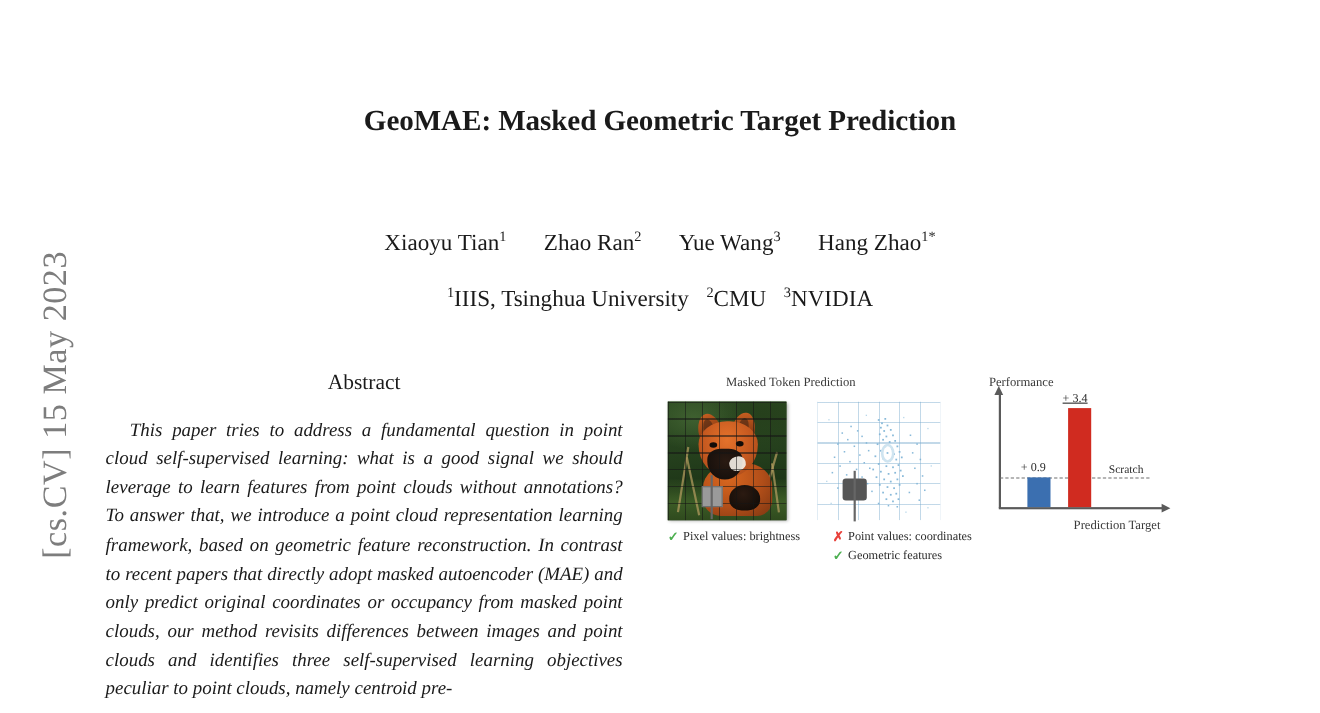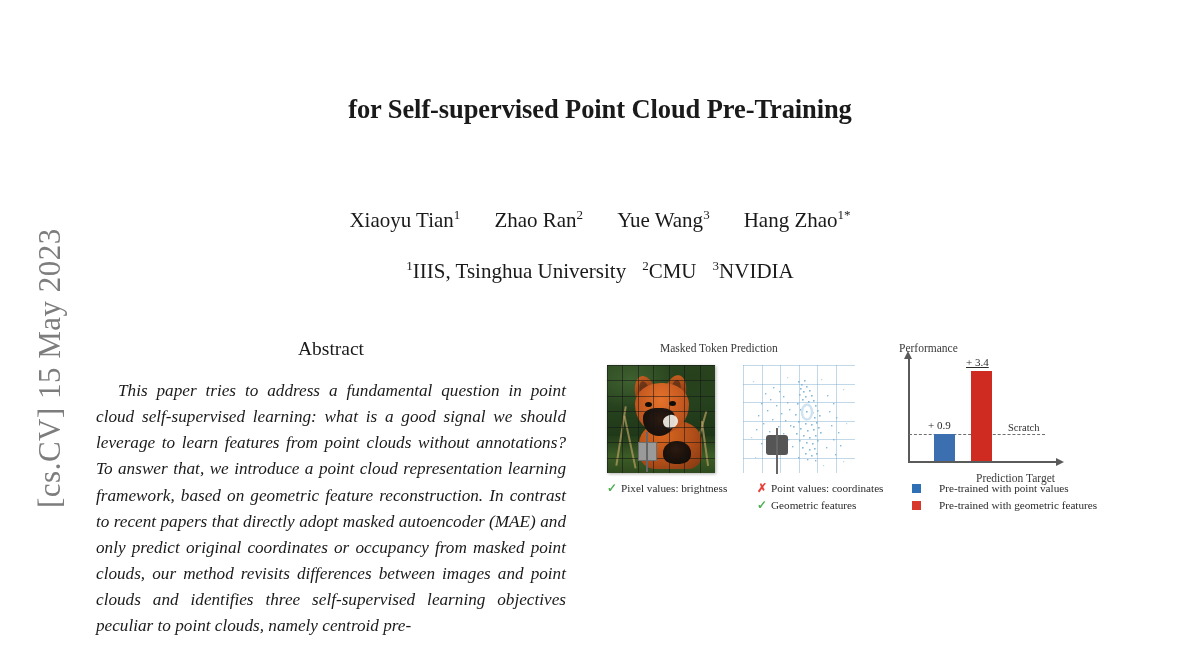--- a/index.html
+++ b/index.html
@@ -404,21 +404,21 @@
 </style>
 </head>
 <body>
 
 <div class="page">
 
   <div class="arxiv-stamp">[cs.CV]  15 May 2023</div>
 
   <div class="title-block">
     <h1 class="paper-title">
-      <span class="title-line">for Self-supervised Point Cloud Pre-Training</span>
+      <span class="title-line">GeoMAE: Masked Geometric Target Prediction</span>
     </h1>
   </div>
 
   <div class="authors-row">
     <span class="author"><span>Xiaoyu Tian</span><sup>1</sup></span><span class="author"><span>Zhao Ran</span><sup>2</sup></span><span class="author"><span>Yue Wang</span><sup>3</sup></span><span class="author"><span>Hang Zhao</span><sup>1</sup><sup class="star">*</sup></span>
   </div>
 
   <div class="affil-row">
     <span class="affil"><sup>1</sup><span>IIIS, Tsinghua University</span></span><span class="affil"><sup>2</sup><span>CMU</span></span><span class="affil"><sup>3</sup><span>NVIDIA</span></span>
   </div>
@@ -598,29 +598,19 @@
           <div class="legend-row">
             <span class="legend-mark mark-x">✗</span>
             <span class="legend-text">Point values: coordinates</span>
           </div>
           <div class="legend-row">
             <span class="legend-mark mark-check">✓</span>
             <span class="legend-text">Geometric features</span>
           </div>
         </div>
 
-        <div class="legend-group lg-3">
-          <div class="legend-row">
-            <span class="legend-swatch sw-blue"></span>
-            <span class="legend-text">Pre-trained with point values</span>
-          </div>
-          <div class="legend-row">
-            <span class="legend-swatch sw-red"></span>
-            <span class="legend-text">Pre-trained with geometric features</span>
-          </div>
-        </div>
 
       </div>
     </div>
 
 
   </div>
 </div>
 
 </body></html>

